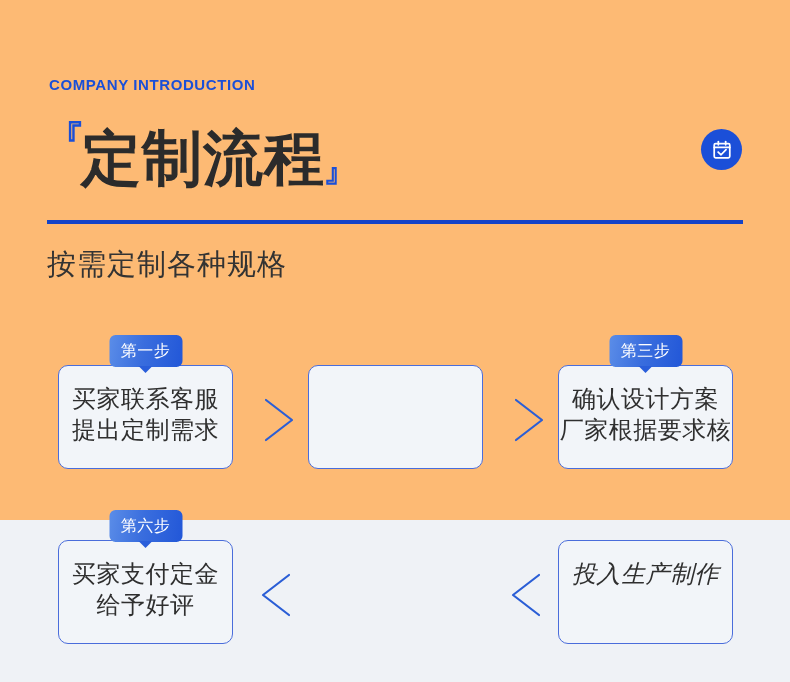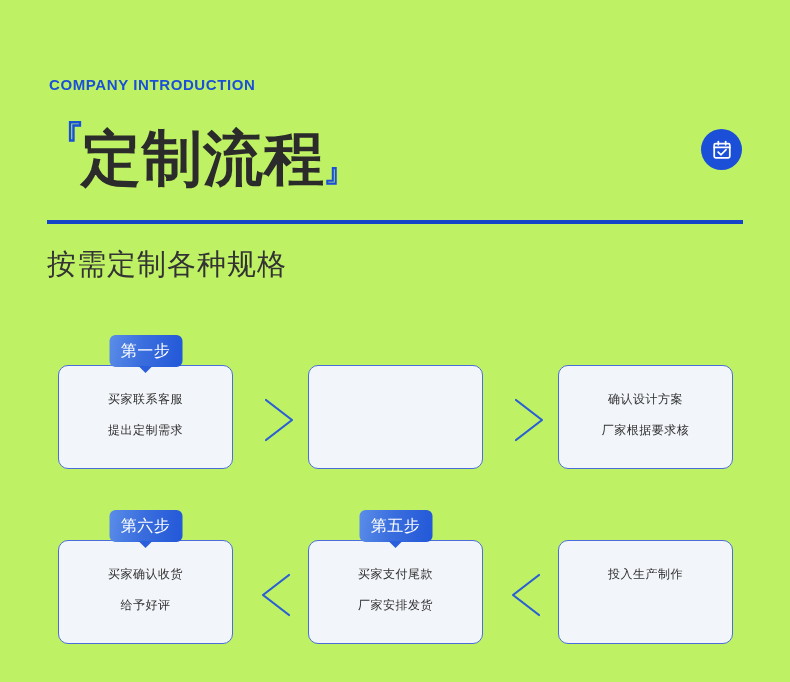--- a/index.html
+++ b/index.html
@@ -8,22 +8,22 @@
     width: 790px;
     height: 682px;
     background: #eff2f6;
     font-family: "Liberation Sans", "DejaVu Sans", sans-serif;
     overflow: hidden;
   }
 
   .page {
     position: relative;
     width: 790px;
-    height: 682px;
-    background: #bef264;
+    height: 520px;
+    background: #fdba74;
   }
 
   
   .eyebrow {
     position: absolute;
     left: 49px;
     top: 76px;
     font-size: 15px;
     font-weight: bold;
     letter-spacing: 0.6px;
@@ -121,28 +121,28 @@
     border-radius: 10px;
     background: #f2f5f9;
   }
 
   .step-text {
     position: absolute;
     left: 0;
     right: 0;
     top: 18px;
     text-align: center;
-    font-size: 12px;
+    font-size: 24px;
     line-height: 31px;
     color: #2f2f2f;
     letter-spacing: 0.5px;
     font-family: "DejaVu Sans", "Liberation Sans", sans-serif;
     white-space: pre-line;
   }
-  .step.single .step-text { top: 18px; }
+  .step.single .step-text { top: 18px; font-style: italic; }
 
   .step-badge {
     position: absolute;
     top: -31px;
     left: 50%;
     transform: translateX(-50%);
     width: 73px;
     height: 32px;
     border-radius: 6px;
     background: linear-gradient(100deg, #5b8de8 0%, #3a6ede 45%, #2257d8 100%);
@@ -226,45 +226,41 @@
       <div class="step p2">
       </div>
 
       <div class="chev" style="left:510px;">
         <svg width="40" height="48" viewBox="0 0 40 48">
           <polyline points="6,4 32,24 6,44" fill="none" stroke="#2a5ed6" stroke-width="2.2" stroke-linecap="round" stroke-linejoin="round"></polyline>
         </svg>
       </div>
 
       <div class="step p3">
+        <div class="step-badge">第三步</div>
         <div class="step-text">确认设计方案
 厂家根据要求核</div>
       </div>
 
     </div>
 
     <div class="step-row">
 
       <div class="step p1">
         <div class="step-badge">第六步</div>
-        <div class="step-text">买家确认收货
+        <div class="step-text">买家支付定金
 给予好评</div>
       </div>
 
       <div class="chev" style="left:255px;">
         <svg width="40" height="48" viewBox="0 0 40 48">
           <polyline points="34,4 8,24 34,44" fill="none" stroke="#2a5ed6" stroke-width="2.2" stroke-linecap="round" stroke-linejoin="round"></polyline>
         </svg>
       </div>
 
-      <div class="step p2">
-        <div class="step-badge">第五步</div>
-        <div class="step-text">买家支付尾款
-厂家安排发货</div>
-      </div>
 
       <div class="chev" style="left:505px;">
         <svg width="40" height="48" viewBox="0 0 40 48">
           <polyline points="34,4 8,24 34,44" fill="none" stroke="#2a5ed6" stroke-width="2.2" stroke-linecap="round" stroke-linejoin="round"></polyline>
         </svg>
       </div>
 
       <div class="step p3 single">
         <div class="step-text">投入生产制作</div>
       </div>

